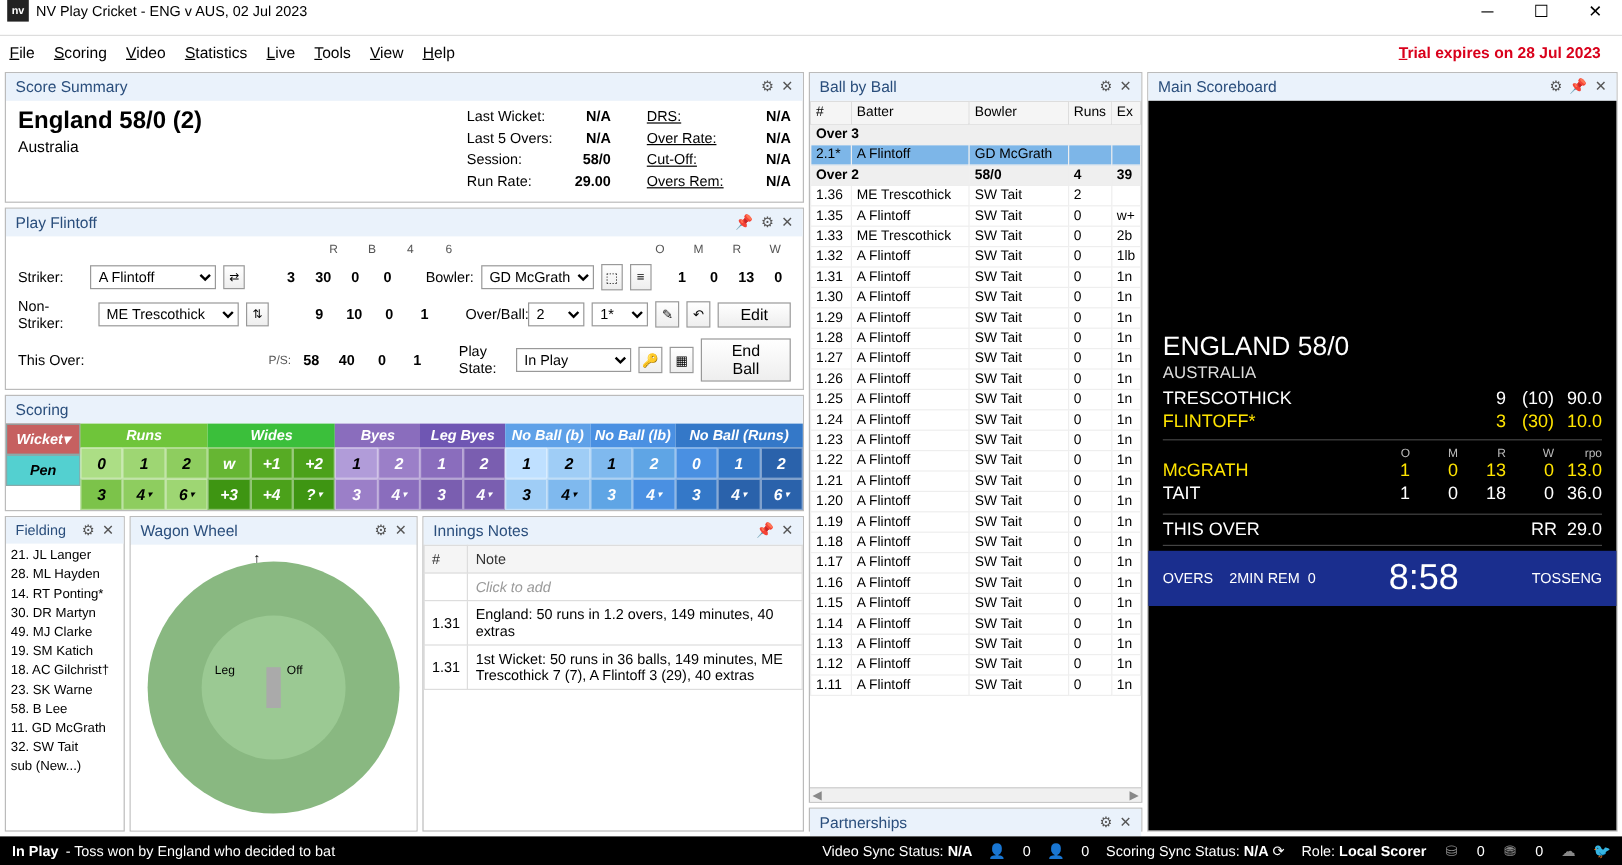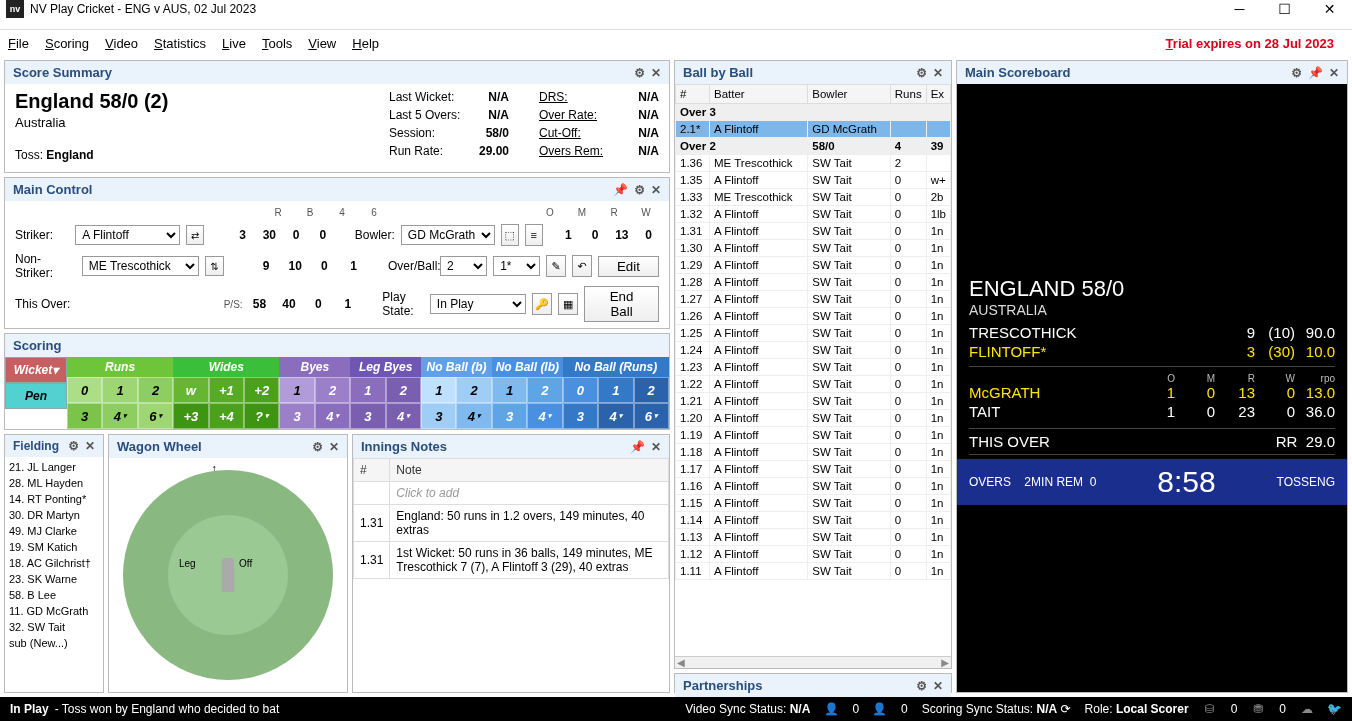--- a/index.html
+++ b/index.html
@@ -13,21 +13,21 @@
 .menubar span { text-decoration:underline; text-decoration-color:transparent; }
 .menubar span:first-letter { text-decoration:underline; }
 .trial { margin-left:auto; font-weight:bold; color:#d9001b; font-size:13px; padding-right:10px; }
 
 .workspace { flex:1; display:flex; gap:4px; padding:4px; min-height:0; }
 .col-left { width:666px; display:flex; flex-direction:column; gap:4px; min-height:0; }
 .col-mid { width:278px; display:flex; flex-direction:column; gap:4px; min-height:0; }
 .col-right { flex:1; display:flex; flex-direction:column; gap:4px; min-height:0; }
 
 .panel { border:1px solid #bbb; background:#fff; display:flex; flex-direction:column; min-height:0; }
-.phead { background:#eaf2fb; padding:4px 8px; display:flex; align-items:center; font-size:13px; color:#2a4e7c;font-weight:bold; }
+.phead { background:#eaf2fb; padding:4px 8px; display:flex; align-items:flex-start; font-size:13px; color:#2a4e7c; }
 .phead .pactions { margin-left:auto; display:flex; gap:6px; color:#555; font-size:12px; }
 
 .score-summary .body { padding:6px 10px 10px; display:flex; }
 .score-summary .left { flex:1; }
 .score-summary h1 { font-size:20px; font-weight:bold; margin-bottom:2px; }
 .score-summary .sub { font-size:13px; margin-bottom:18px; }
 .score-summary .toss { font-size:12px; }
 .score-summary .right { display:flex; gap:30px; font-size:12px; }
 .score-summary .col { display:flex; flex-direction:column; gap:4px; }
 .score-summary .row { display:flex; justify-content:space-between; gap:20px; width:120px; }
@@ -152,21 +152,20 @@
           <span>Score Summary</span>
         <span class="pactions">
             <span>⚙</span>
             <span>✕</span>
           </span>
       </div>
       <div class="body">
         <div class="left">
           <h1>England 58/0 (2)</h1>
           <div class="sub">Australia</div>
-          <div class="toss"><span>Toss:</span> <b>England</b></div>
         </div>
         <div class="right">
           <div class="col" id="ss-l">
               <div class="row">
                 <span class="lbl">Last Wicket:</span>
                 <span class="val">N/A</span>
               </div>
               <div class="row">
                 <span class="lbl">Last 5 Overs:</span>
                 <span class="val">N/A</span>
@@ -197,21 +196,21 @@
                 <span class="lbl under">Overs Rem:</span>
                 <span class="val">N/A</span>
               </div>
             </div>
         </div>
       </div>
     </div>
 
     <div class="panel play-control">
       <div class="phead">
-          <span>Main Control</span>
+          <span>Play Flintoff</span>
         <span class="pactions">
             <span>📌</span>
             <span>⚙</span>
             <span>✕</span>
           </span>
       </div>
       <div class="body">
         <div class="pc-row" style="padding-left:250px;">
           <span class="stat-head">R</span>
           <span class="stat-head">B</span>
@@ -688,21 +687,21 @@
             <span class="v">1</span>
             <span class="v">0</span>
             <span class="v">13</span>
             <span class="v">0</span>
             <span class="v">13.0</span>
           </div>
         <div class="sb-line">
             <span class="n">TAIT</span>
             <span class="v">1</span>
             <span class="v">0</span>
-            <span class="v">23</span>
+            <span class="v">18</span>
             <span class="v">0</span>
             <span class="v">36.0</span>
           </div>
         <div class="sb-thisover">
             <span class="n">THIS OVER</span>
             <span class="v"><span>RR</span>&nbsp;&nbsp;<span>29.0</span></span>
           </div>
         <div class="sb-footer">
           <div class="block">
               <div><span>OVERS</span>&nbsp;&nbsp;&nbsp;&nbsp;<span>2</span></div>

